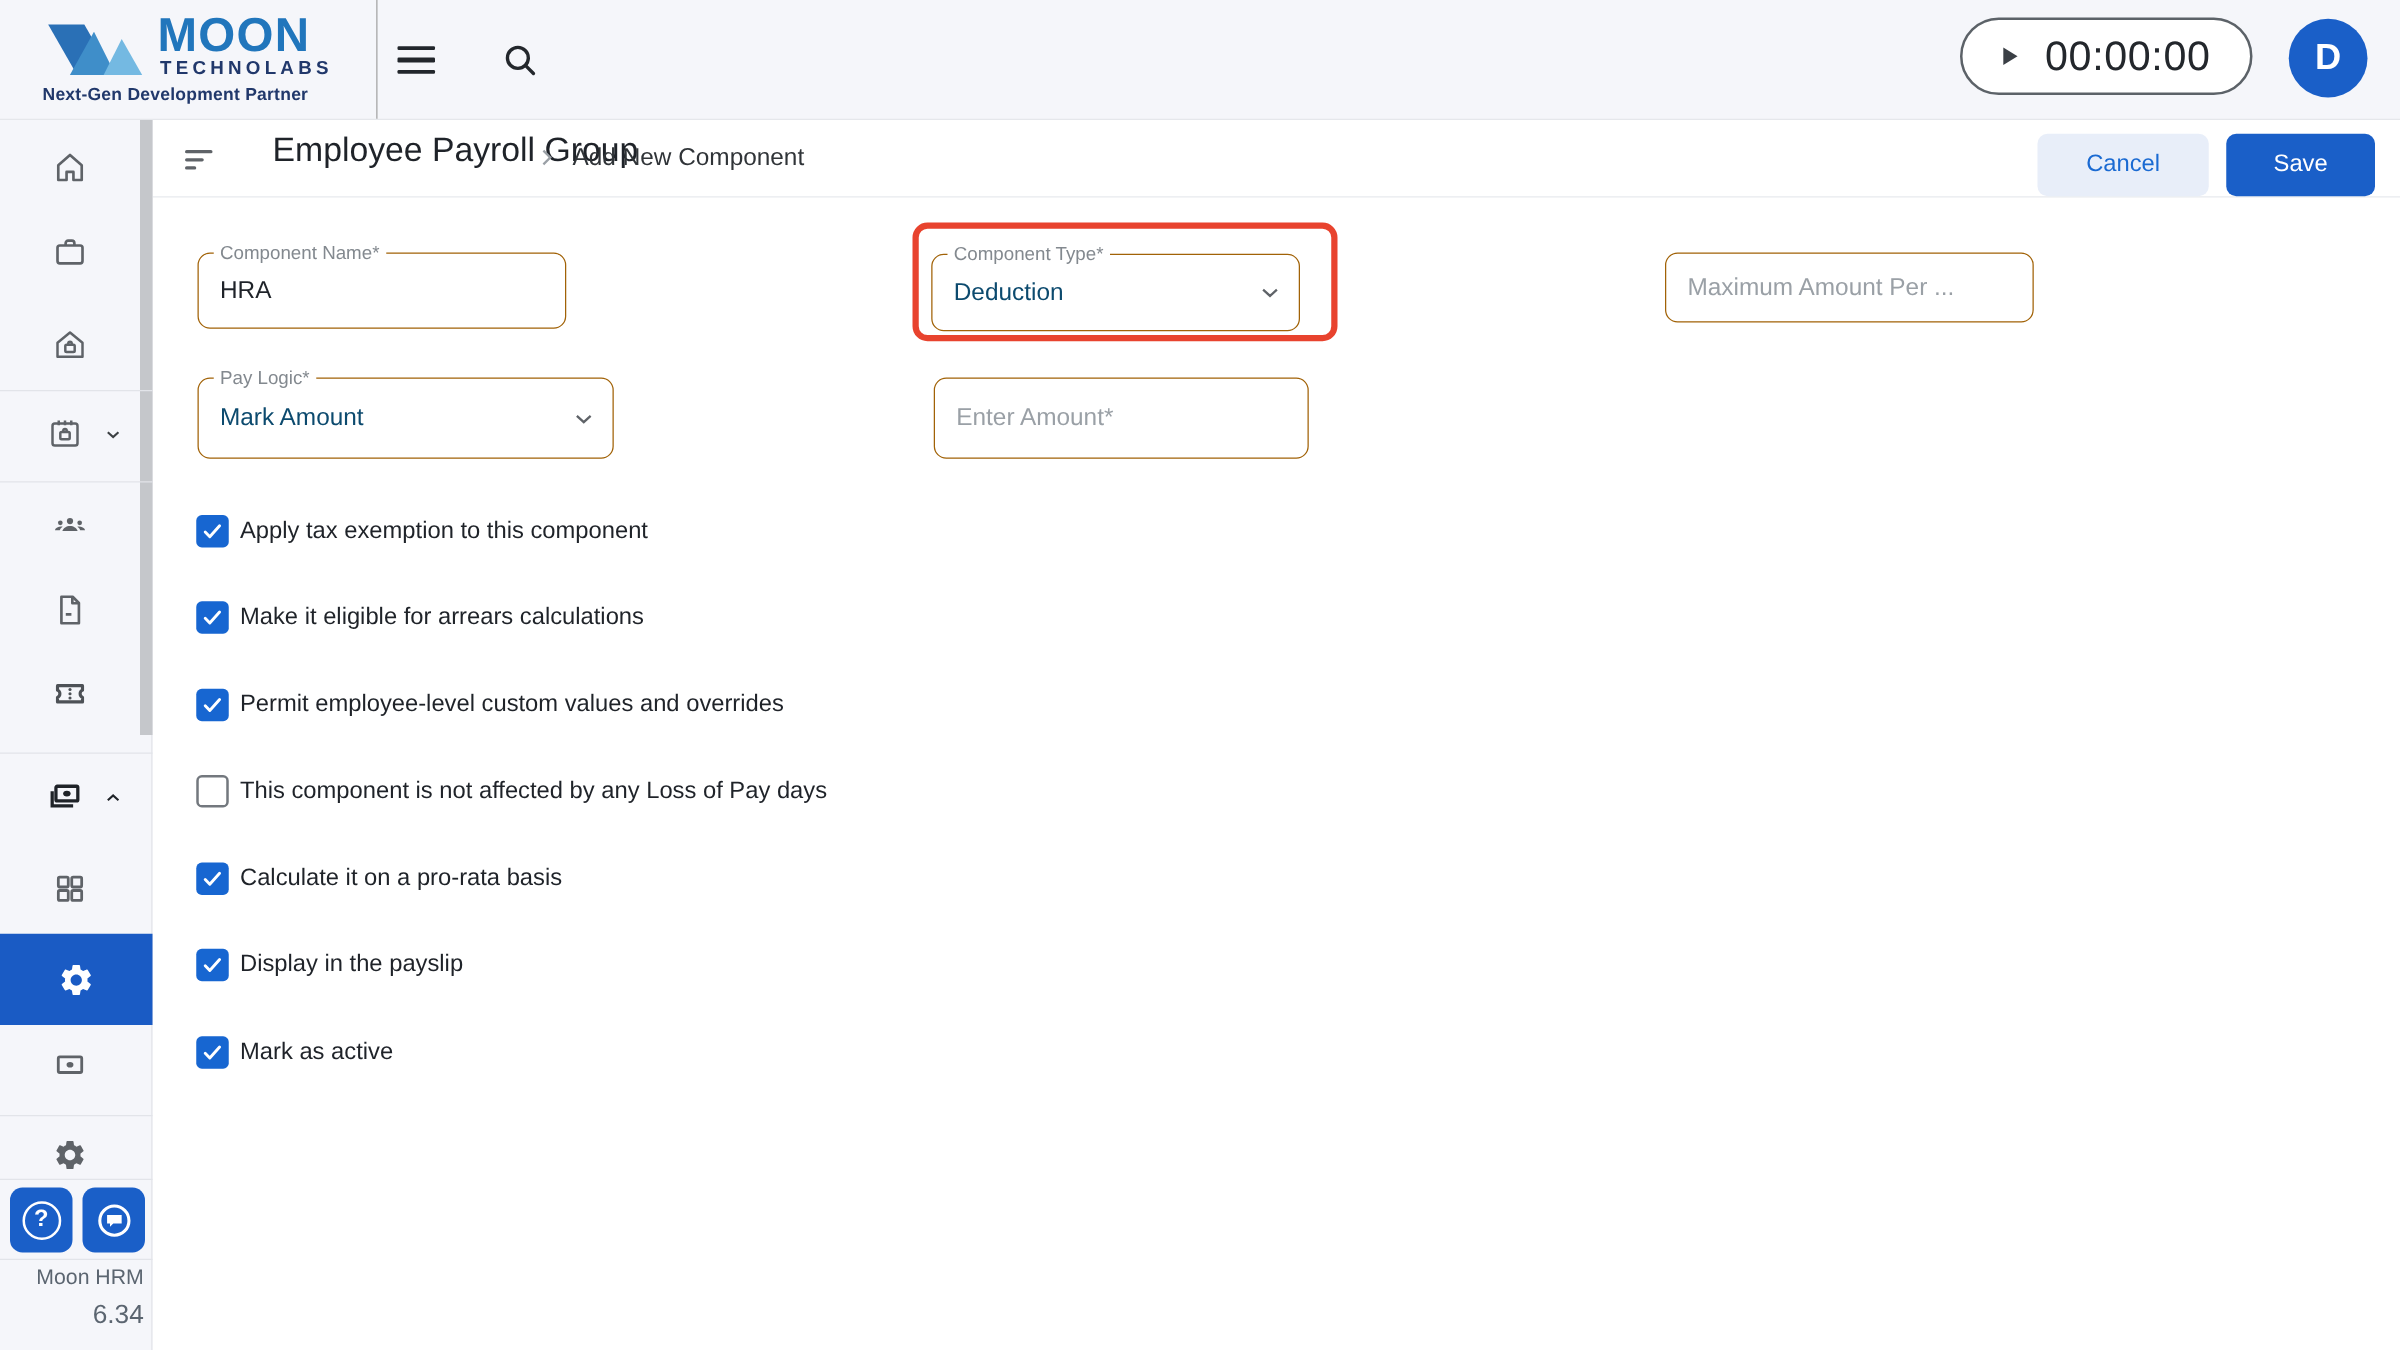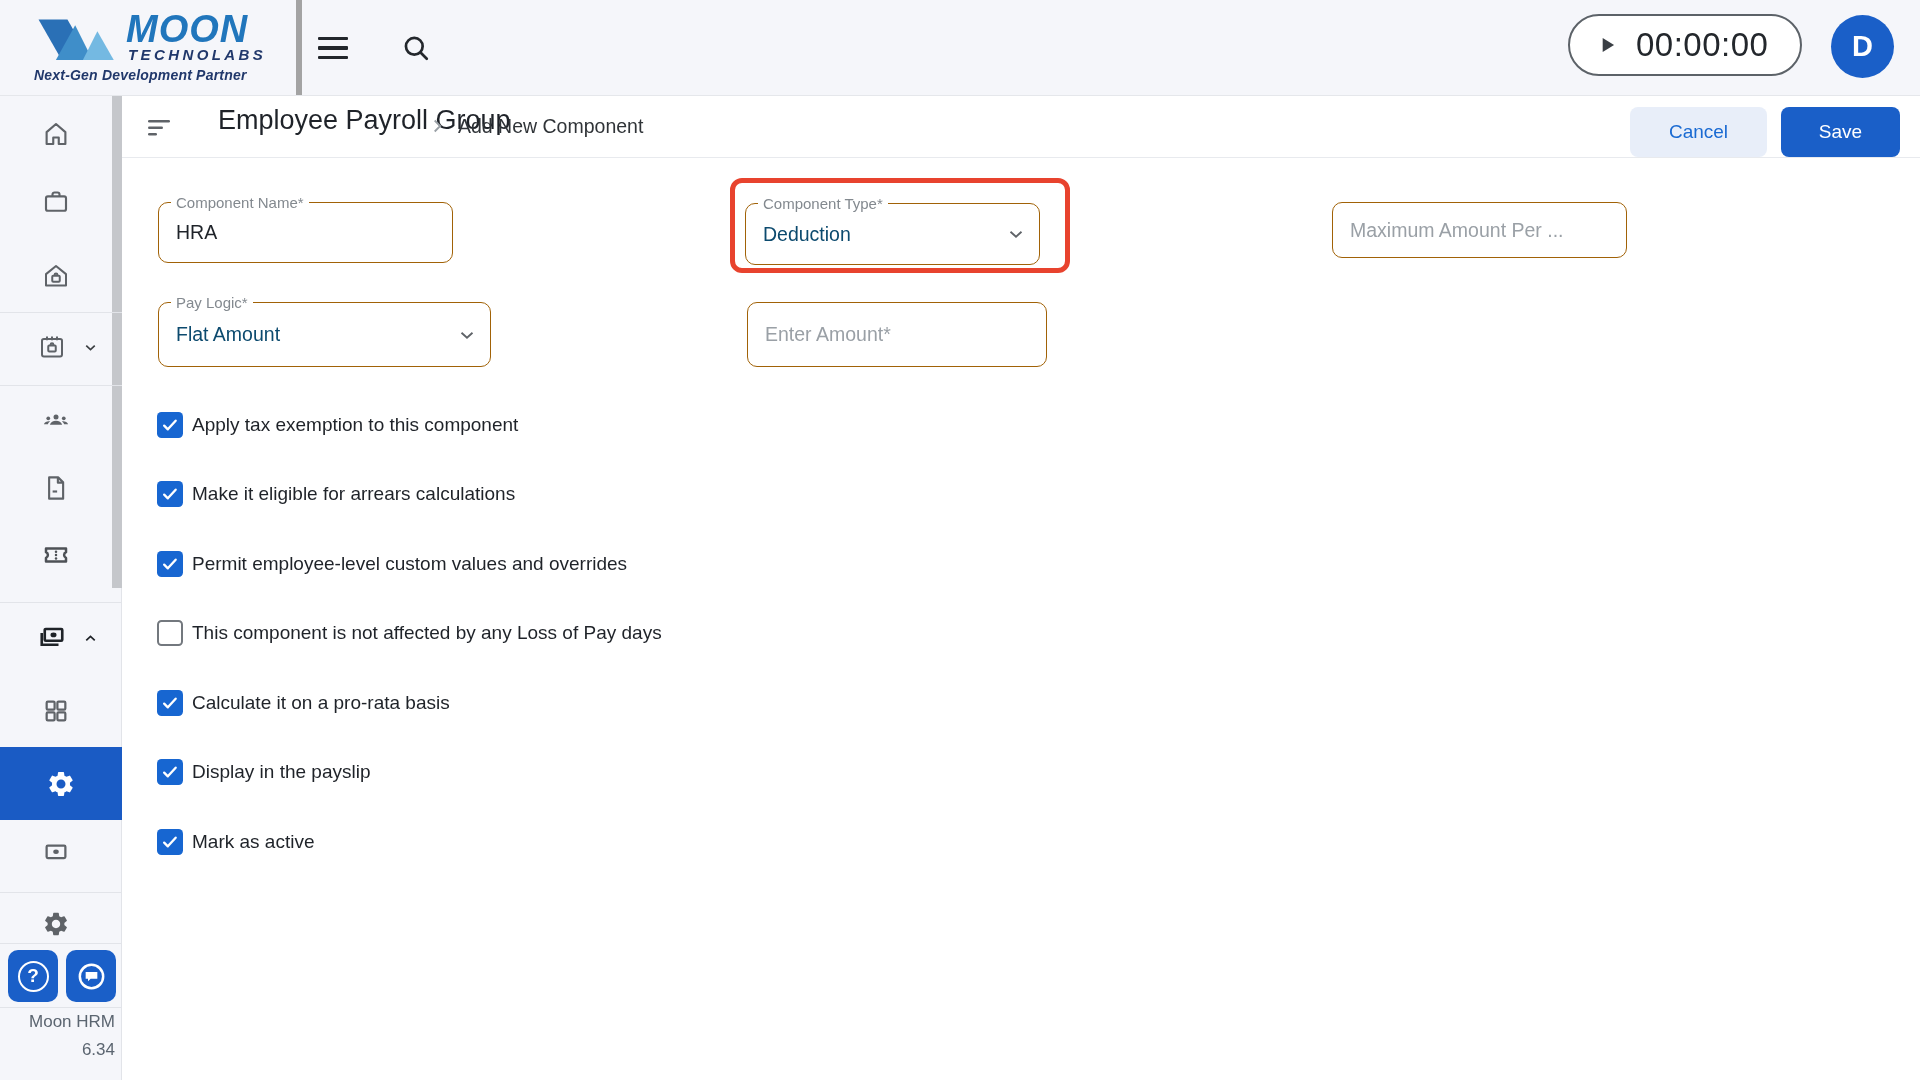--- a/index.html
+++ b/index.html
@@ -2,21 +2,21 @@
 <html><head>
 <meta charset="utf-8">
 <style>
   * { box-sizing: border-box; margin: 0; padding: 0; }
   html, body { width: 1920px; height: 1080px; overflow: hidden; }
   body { position: relative; background: #ffffff; font-family: "Liberation Sans", sans-serif; color: #1f2329; }
   svg { display: block; }
 
   
   .topbar { position: absolute; left: 0; top: 0; width: 1920px; height: 96px; background: #f5f6fa; border-bottom: 1px solid #e5e7eb; z-index: 5; }
-  .logo-block { position: absolute; left: 0; top: 0; width: 302px; height: 95px; border-right: 6px solid #a3a3a3; font-style: italic; }
+  .logo-block { position: absolute; left: 0; top: 0; width: 302px; height: 95px; border-right: 1px solid #a3a3a3; }
   .logo-mountain { position: absolute; left: 36px; top: 8px; }
   .logo-primary { position: absolute; left: 126px; top: 8px; font-size: 38px; font-weight: 700; color: #2176bc; letter-spacing: 1px; }
   .logo-secondary { position: absolute; left: 128px; top: 46px; font-size: 15px; font-weight: 700; color: #21386b; letter-spacing: 3.4px; }
   .logo-tagline { position: absolute; left: 34px; top: 67px; font-size: 14px; font-weight: 600; color: #21386b; letter-spacing: 0.2px; }
   .hamburger { position: absolute; left: 318px; top: 37px; width: 30px; height: 22px; display: flex; flex-direction: column; justify-content: space-between; cursor: pointer; }
   .hamburger span { display: block; width: 30px; height: 3.4px; background: #22262b; border-radius: 1px; }
   .search-btn { position: absolute; left: 399px; top: 31px; width: 34px; height: 34px; cursor: pointer; }
   .timer-pill { position: absolute; left: 1568px; top: 14px; width: 234px; height: 62px; background: #ffffff; border: 2px solid #5c6268; border-radius: 32px; display: flex; align-items: center; padding-left: 24px; gap: 16px; }
   .timer-text { font-size: 33px; color: #23272c; letter-spacing: 0.5px; }
   .avatar { position: absolute; left: 1831px; top: 15px; width: 63px; height: 63px; border-radius: 50%; background: #1a5fc8; color: #fff; font-size: 29px; font-weight: 700; display: flex; align-items: center; justify-content: center; cursor: pointer; }
@@ -25,21 +25,21 @@
   .sidebar { position: absolute; left: 0; top: 96px; width: 122px; height: 984px; background: #f5f6fa; border-right: 1px solid #e2e4e9; z-index: 4; }
   .sb-scroll { position: absolute; left: 112px; top: 0; width: 10px; height: 492px; background: #c5c7cb; }
   .sb-item { position: absolute; left: 0; width: 112px; display: flex; justify-content: center; cursor: pointer; }
   .sb-item.with-caret { justify-content: flex-start; padding-left: 37px; }
   .sb-caret { position: absolute; left: 82px; top: 7px; }
   .sb-div { position: absolute; left: 0; width: 122px; height: 1px; background: #e2e4e9; }
   .sb-active { position: absolute; left: 0; top: 651px; width: 122px; height: 73px; background: #1a5bc4; display: flex; align-items: center; justify-content: center; cursor: pointer; }
   .round-btn { position: absolute; width: 50px; height: 52px; border-radius: 10px; background: #1a5fc8; display: flex; align-items: center; justify-content: center; cursor: pointer; }
   .help-circle { width: 31px; height: 31px; border: 2px solid #fff; border-radius: 50%; display: flex; align-items: center; justify-content: center; color: #fff; font-size: 19px; font-weight: 700; }
   .sb-footer-app { position: absolute; right: 6px; top: 916px; font-size: 17px; color: #5b6570; }
-  .sb-footer-ver { position: absolute; right: 6px; top: 944px; font-size: 17px; color: #5b6570; }
+  .sb-footer-ver { position: absolute; right: 6px; top: 944px; font-size: 21px; color: #5b6570; }
 
   
   .page-head { position: absolute; left: 122px; top: 96px; width: 1798px; height: 62px; background: #fff; border-bottom: 1px solid #e8eaee; z-index: 3; }
   .crumb-filter { position: absolute; left: 148px; top: 119px; z-index: 6; cursor: pointer; }
   .crumb-title { position: absolute; left: 190px; top: 105px; font-size: 27px; font-weight: 500; color: #1f2329; z-index: 6; margin-left: 28px; }
   .crumb-chevron { position: absolute; left: 426px; top: 115px; z-index: 6; }
   .crumb-sub { position: absolute; left: 458px; top: 115px; font-size: 19.5px; color: #303438; z-index: 6; }
   .btn { position: absolute; top: 107px; height: 50px; border: none; border-radius: 8px; font-family: "Liberation Sans", sans-serif; font-size: 19px; cursor: pointer; z-index: 6; }
   .btn-cancel { left: 1630px; width: 137px; background: #e8eef9; color: #1a6ad2; }
   .btn-save { left: 1781px; width: 119px; background: #1a5fc8; color: #ffffff; }
@@ -260,21 +260,21 @@
       <path d="M6 9.5l6 5.5 6-5.5"></path>
     </svg>
 </div>
 
 <div class="fld" style="left:1332px; top:202px; width:295px; height:56px">
   <input type="text" placeholder="Maximum Amount Per ..." style="">
 </div>
 
 <div class="fld" style="left:158px; top:302px; width:333px; height:65px">
   <span class="fld-label">Pay Logic*</span>
-  <span class="fld-value">Flat Amount</span>
+  <span class="fld-value">Mark Amount</span>
   <svg class="fld-chevron" width="22" height="22" viewBox="0 0 24 24" fill="none" stroke="#5f6368" stroke-width="2">
       <path d="M6 9.5l6 5.5 6-5.5"></path>
     </svg>
 </div>
 
 <div class="fld" style="left:747px; top:302px; width:300px; height:65px">
   <input type="text" placeholder="Enter Amount*" style="">
 </div>
 
 <div class="cb-row" style="top:412px">

